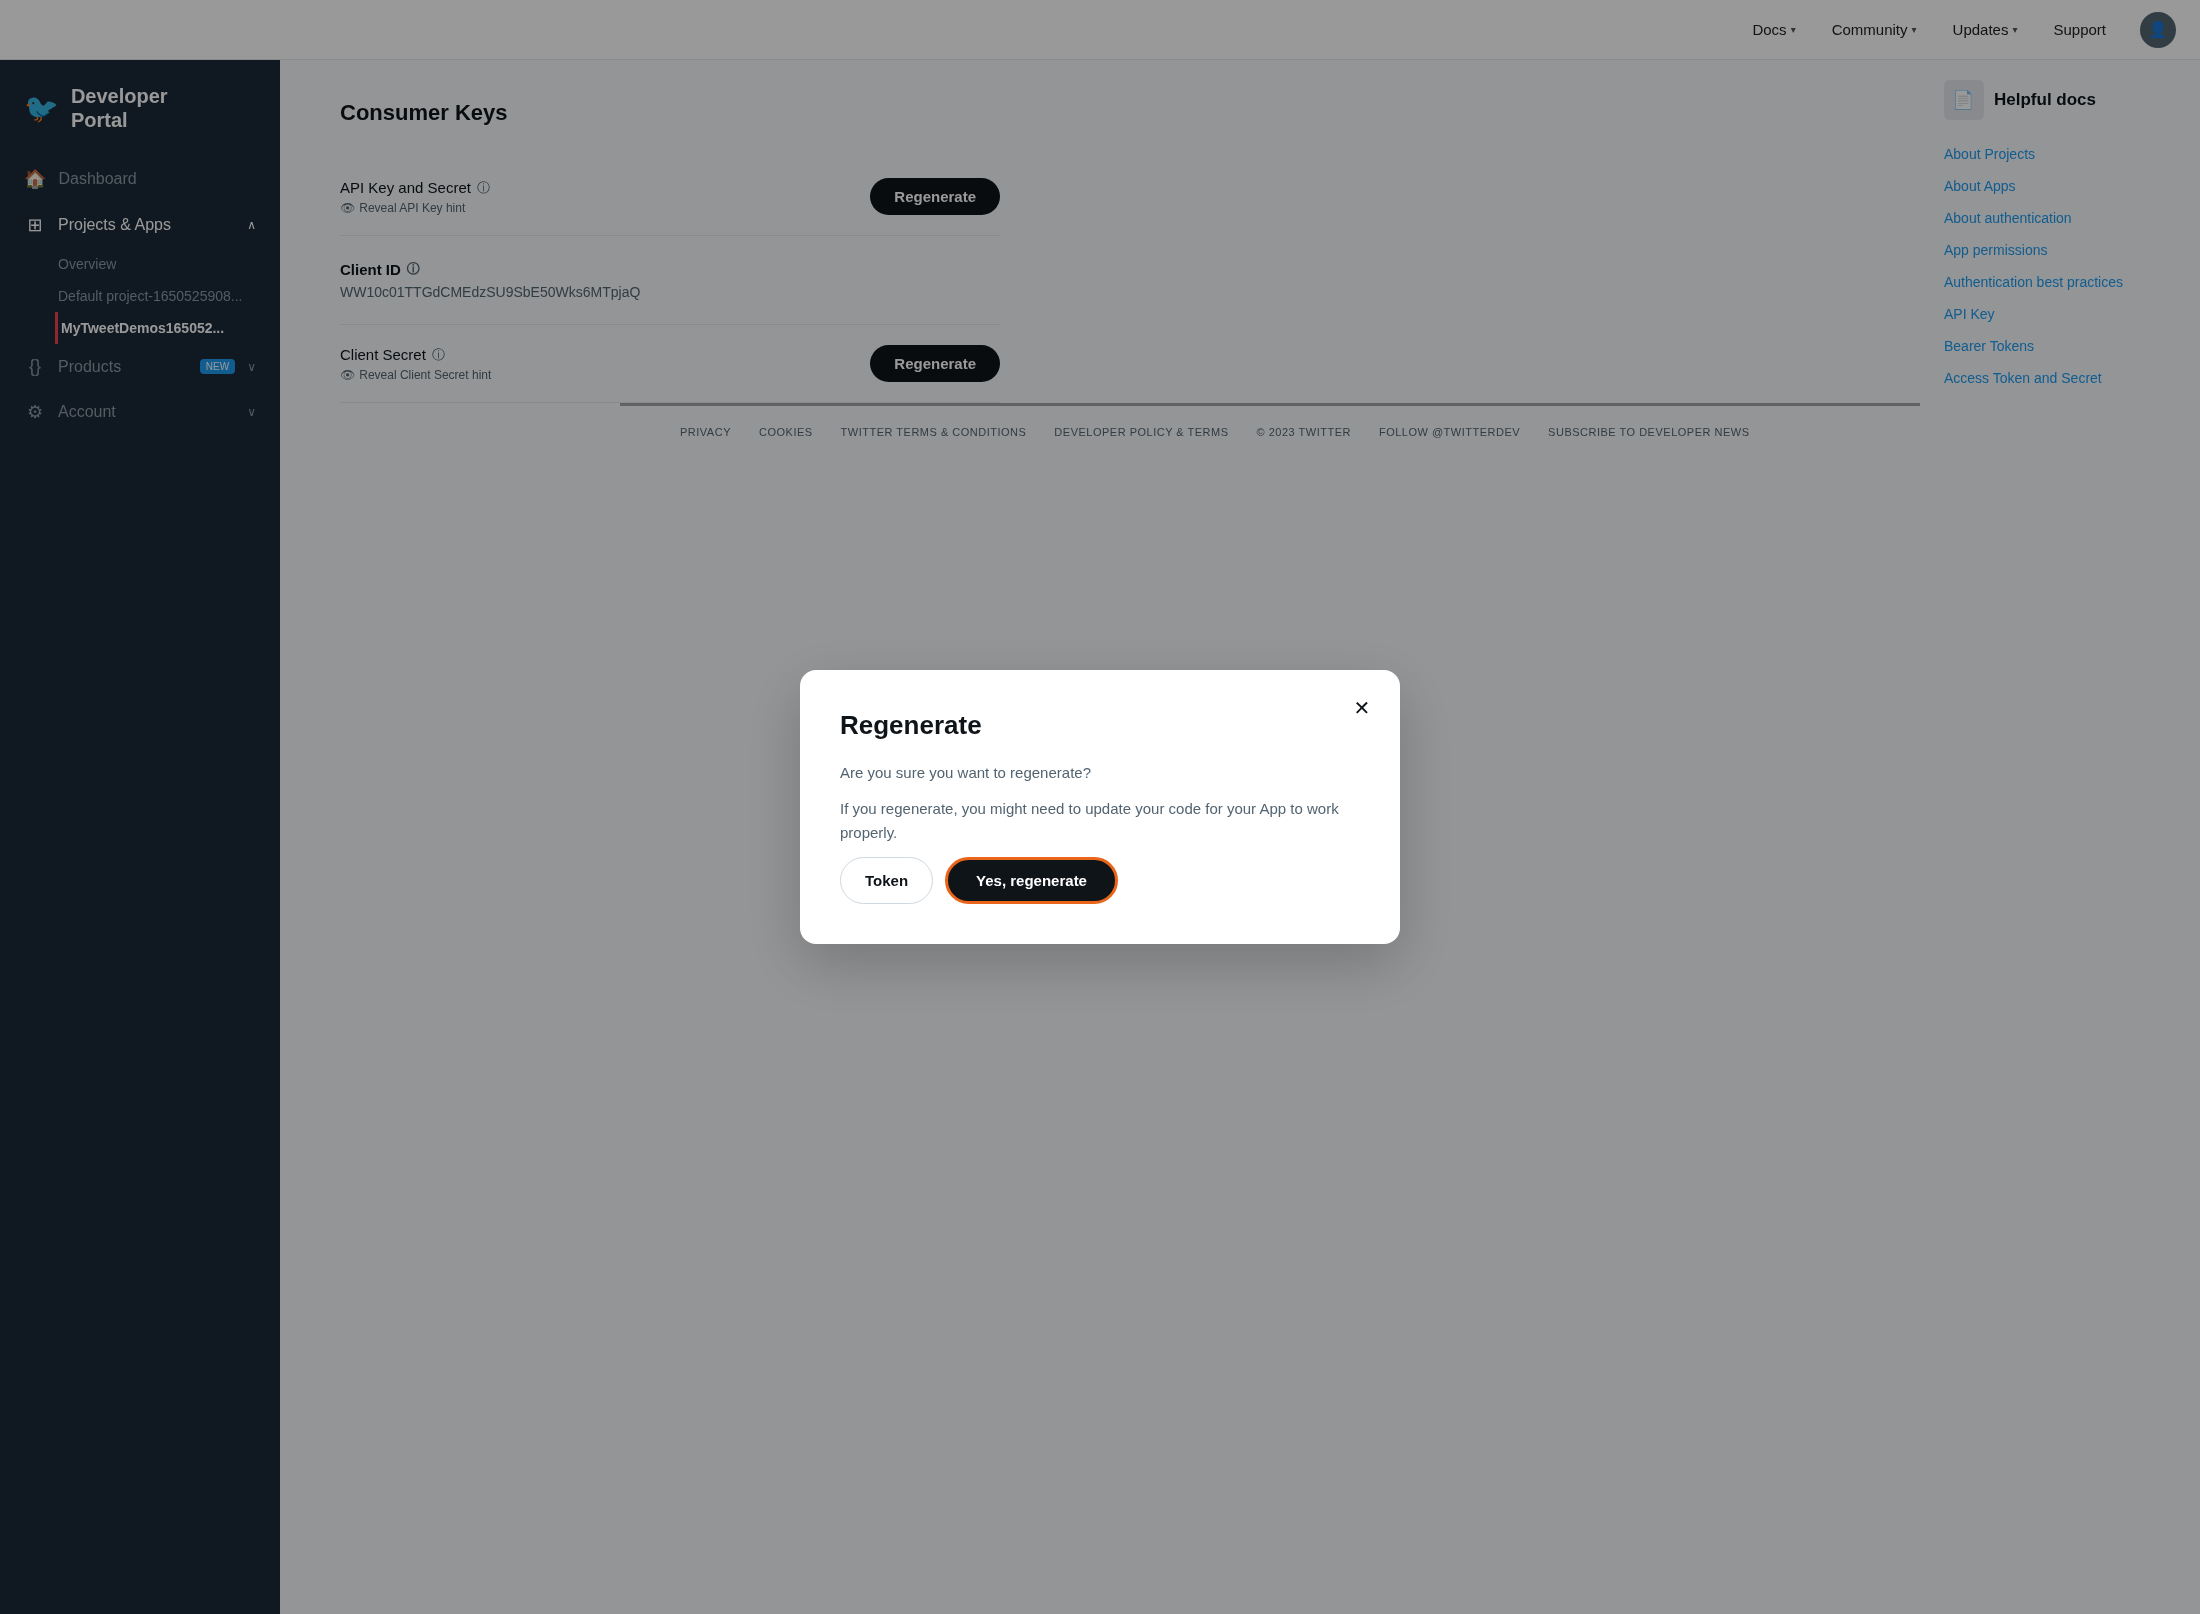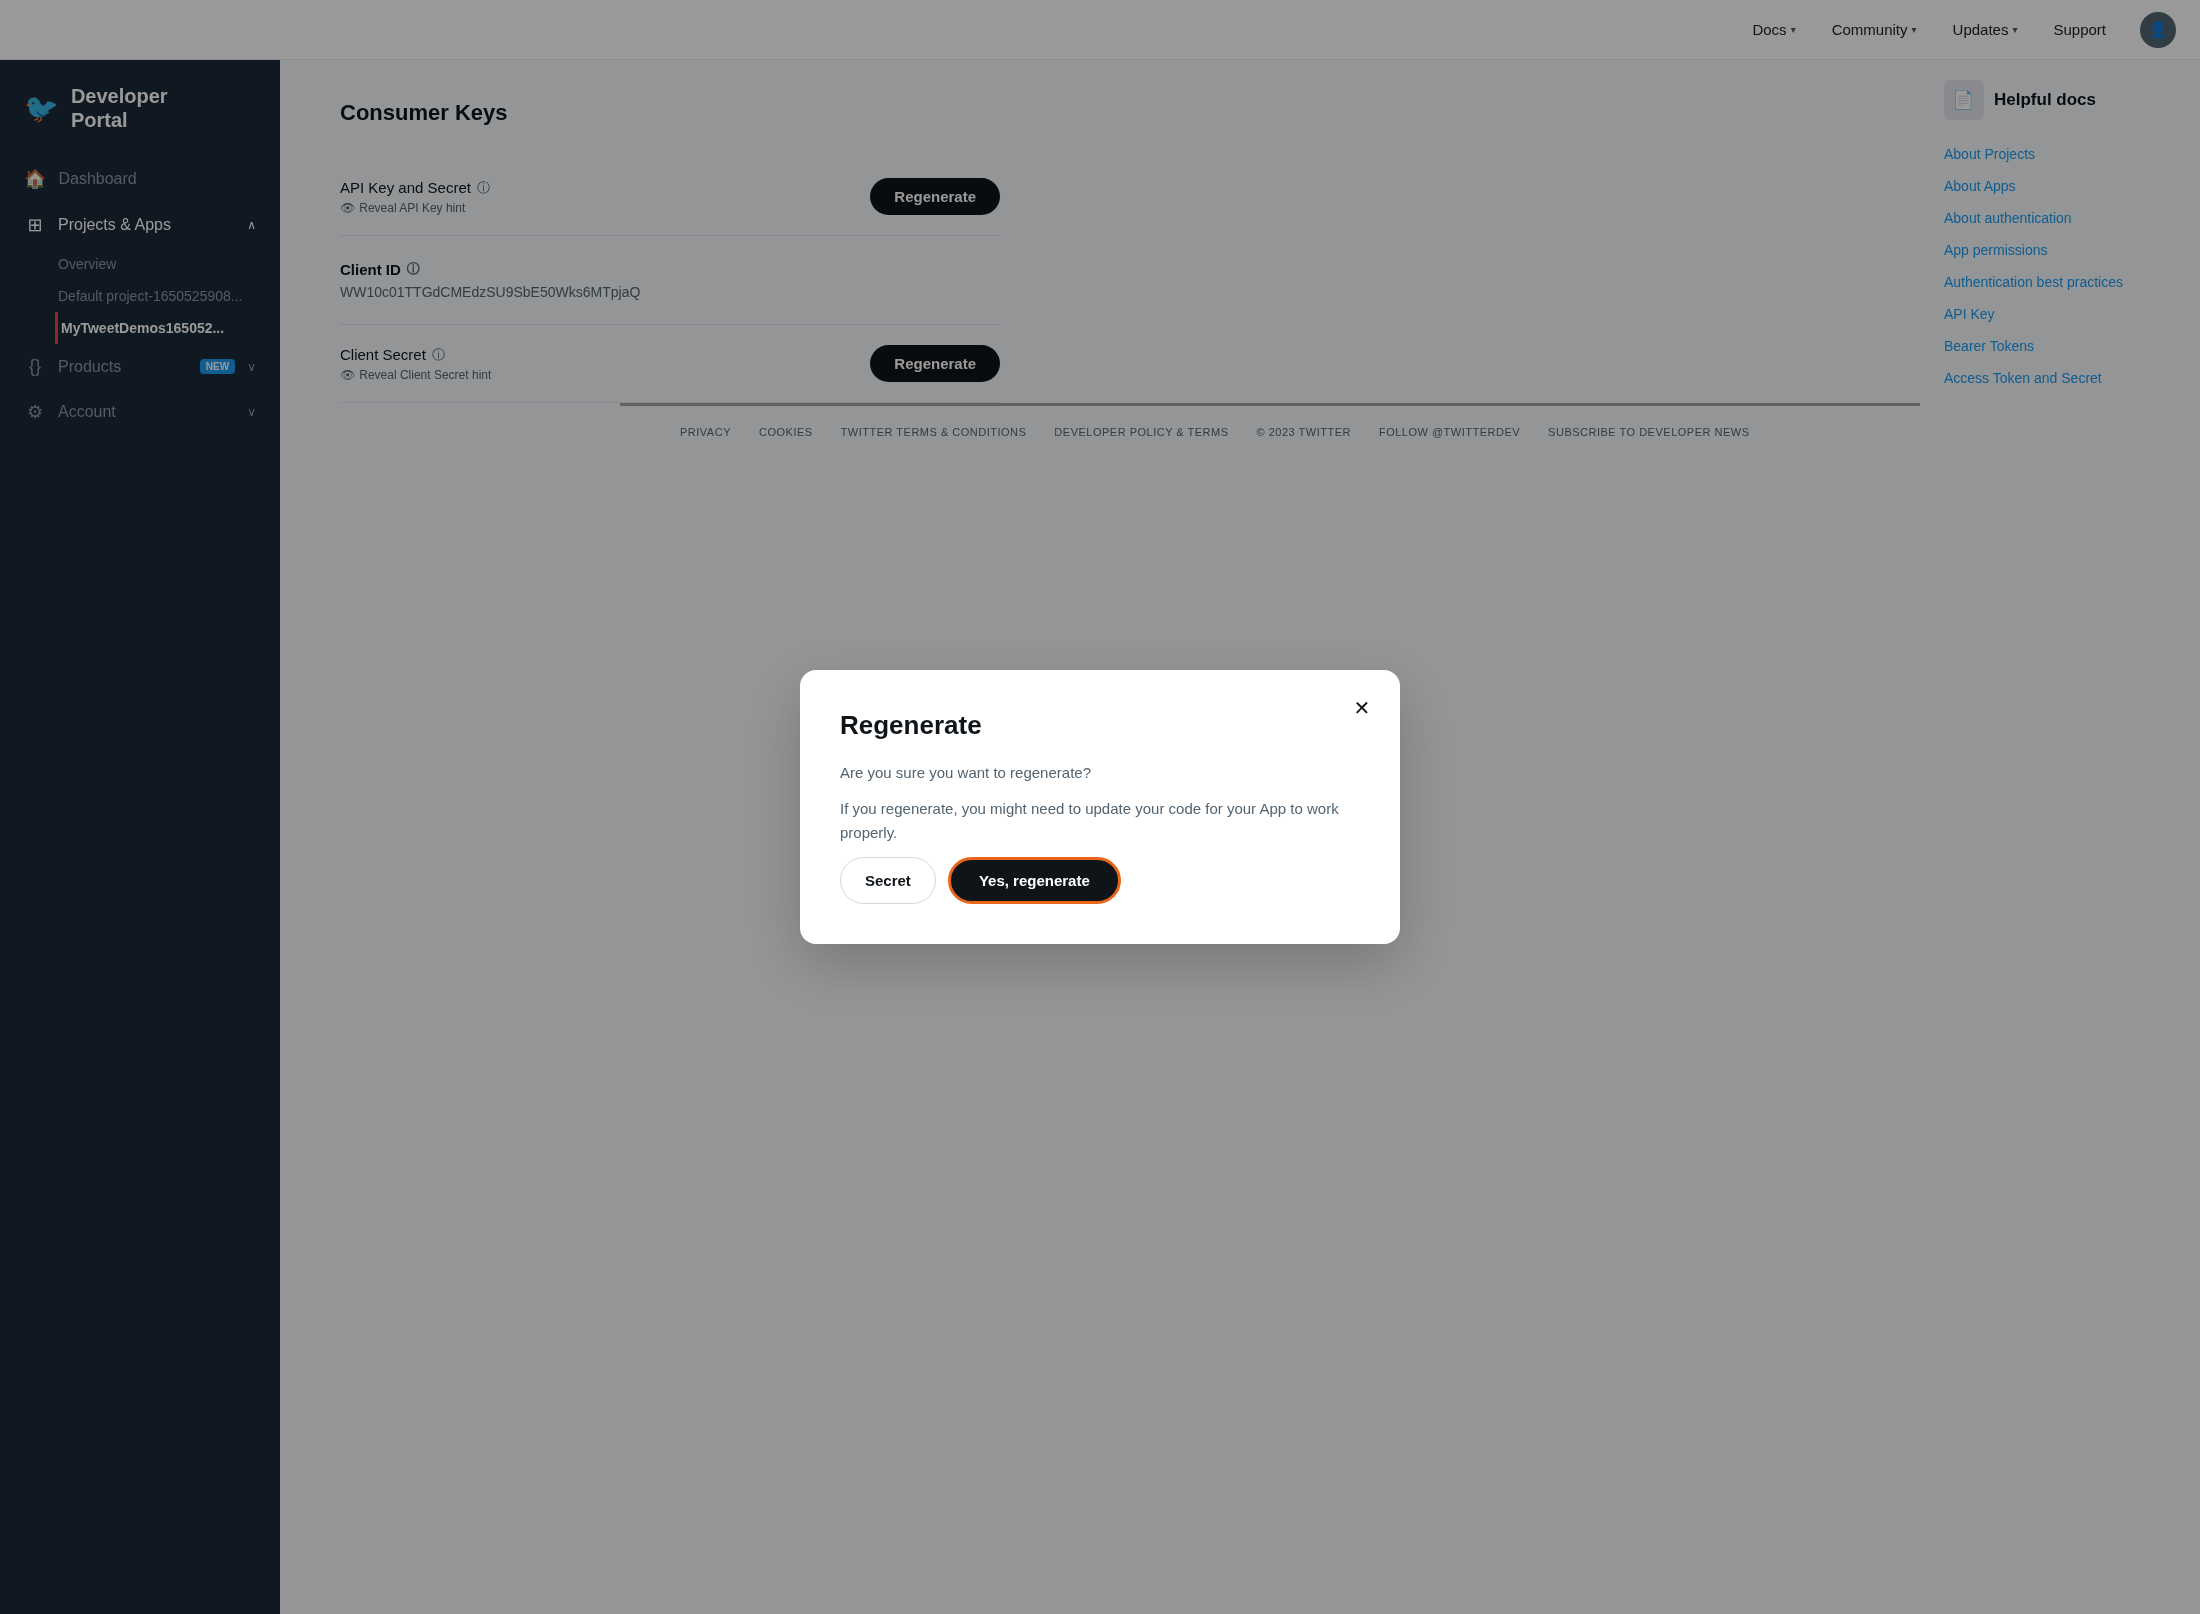--- a/index.html
+++ b/index.html
@@ -65,21 +65,21 @@
       padding: 8px 24px 8px 0;
       color: #8b98a5;
       cursor: pointer;
       font-size: 14px;
       display: block;
     }
     .sidebar-sub-item.active { color: #fff; font-weight: 600; border-left: 3px solid #ef4444; margin-left: -3px; padding-left: 3px; }
 
     .sidebar-badge {
       background: #1d9bf0; color: #fff;
-      font-size: 10px; font-weight: 700;
+      font-size: 10px; font-weight: 400;
       padding: 2px 6px; border-radius: 4px;
       margin-left: 4px;
     }
 
     
     .main {
       margin-left: 280px;
       flex: 1;
       background: #f5f8fa;
       padding: 40px 60px;
@@ -347,17 +347,17 @@
 
 <div class="modal-overlay">
   <div class="modal">
     <button class="modal-close">✕</button>
     <h2 class="modal-title">Regenerate</h2>
     <div class="modal-body">
       <p>Are you sure you want to regenerate?</p>
       <p>If you regenerate, you might need to update your code for your App to work properly.</p>
     </div>
     <div class="modal-actions">
-      <button class="cancel-btn">Secret</button>
+      <button class="cancel-btn">Token</button>
       <button class="yes-regen-btn">Yes, regenerate</button>
     </div>
   </div>
 </div>
 
 </body></html>

